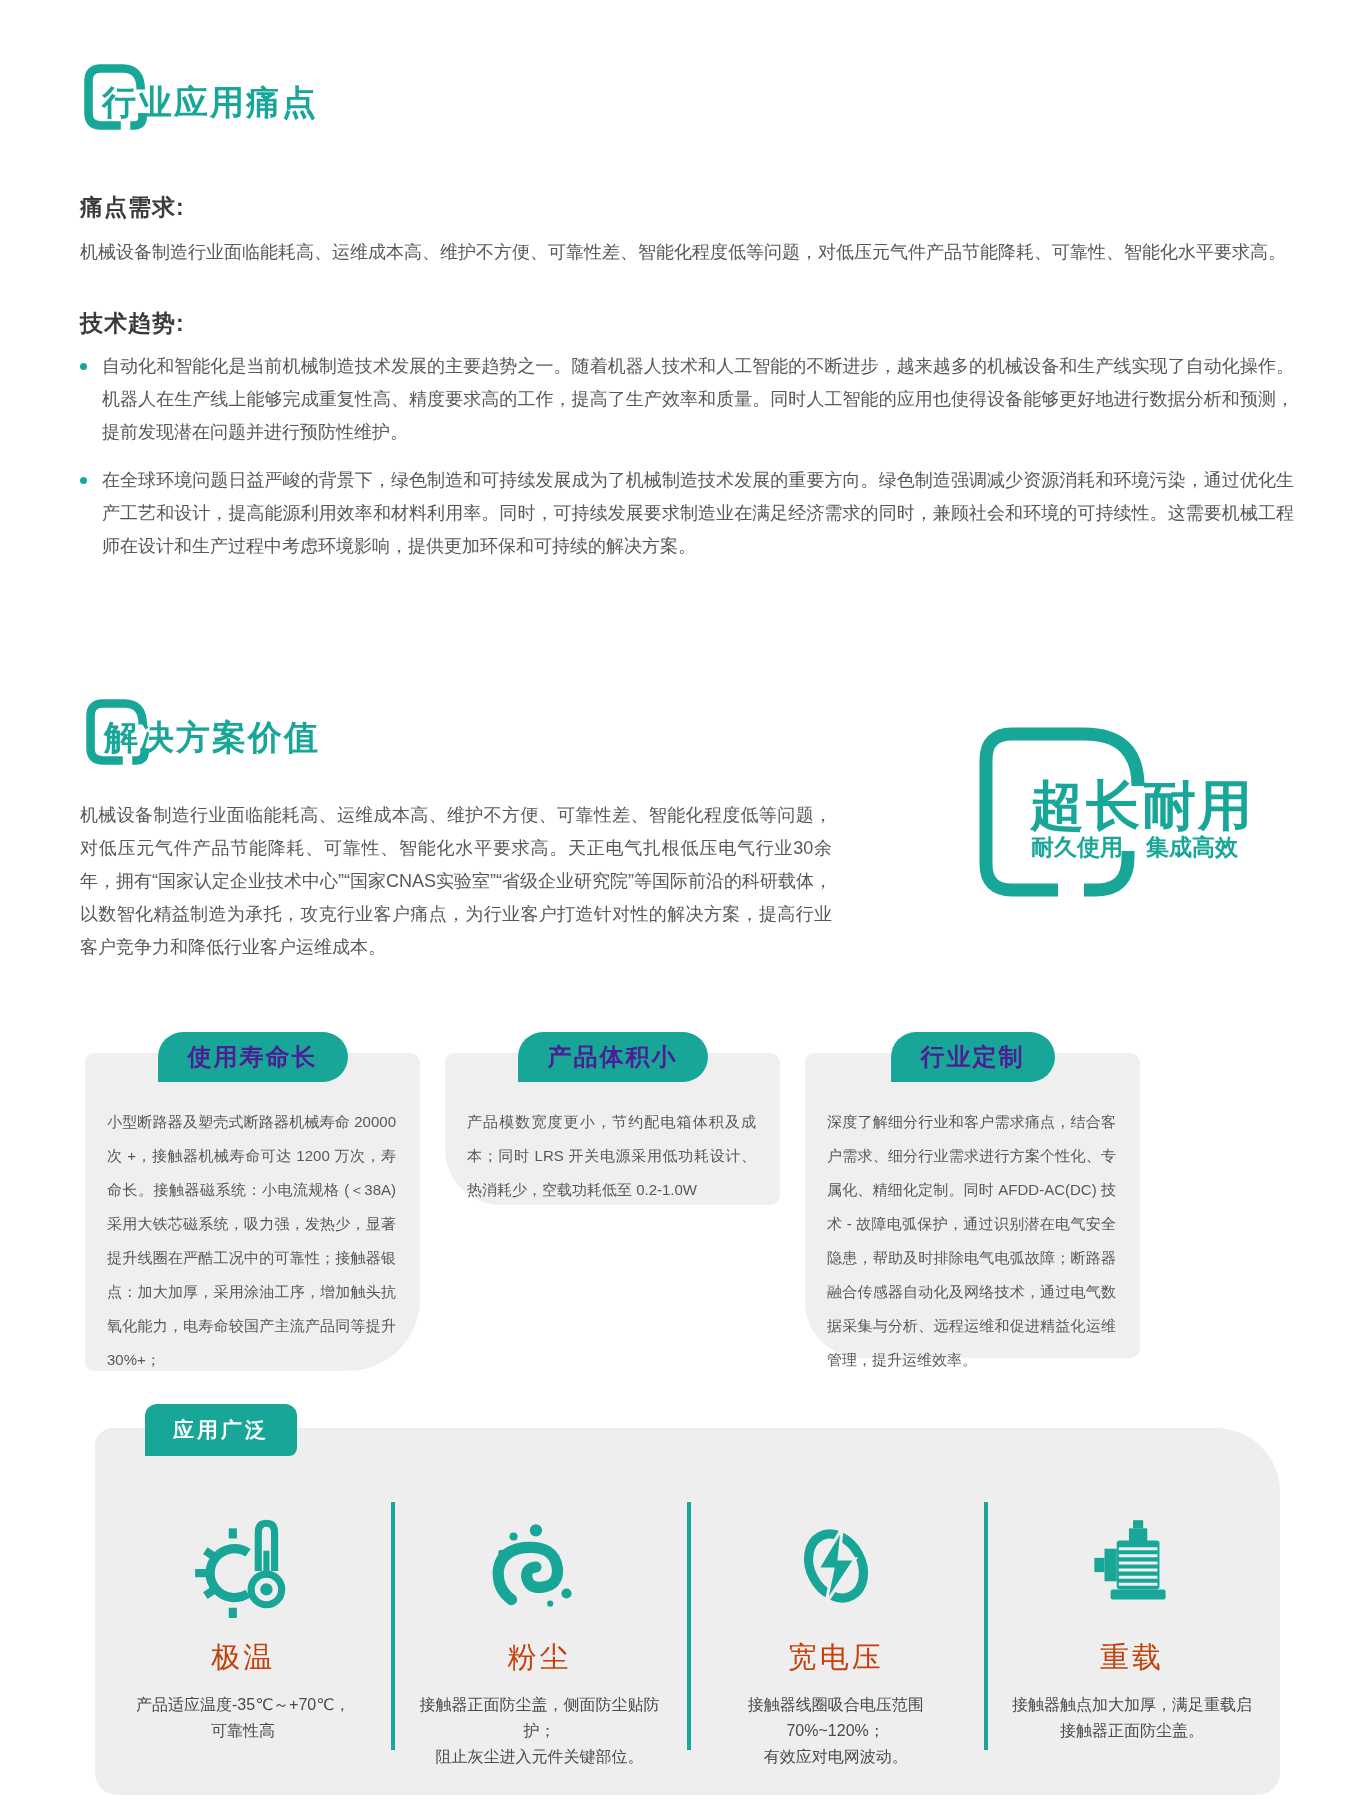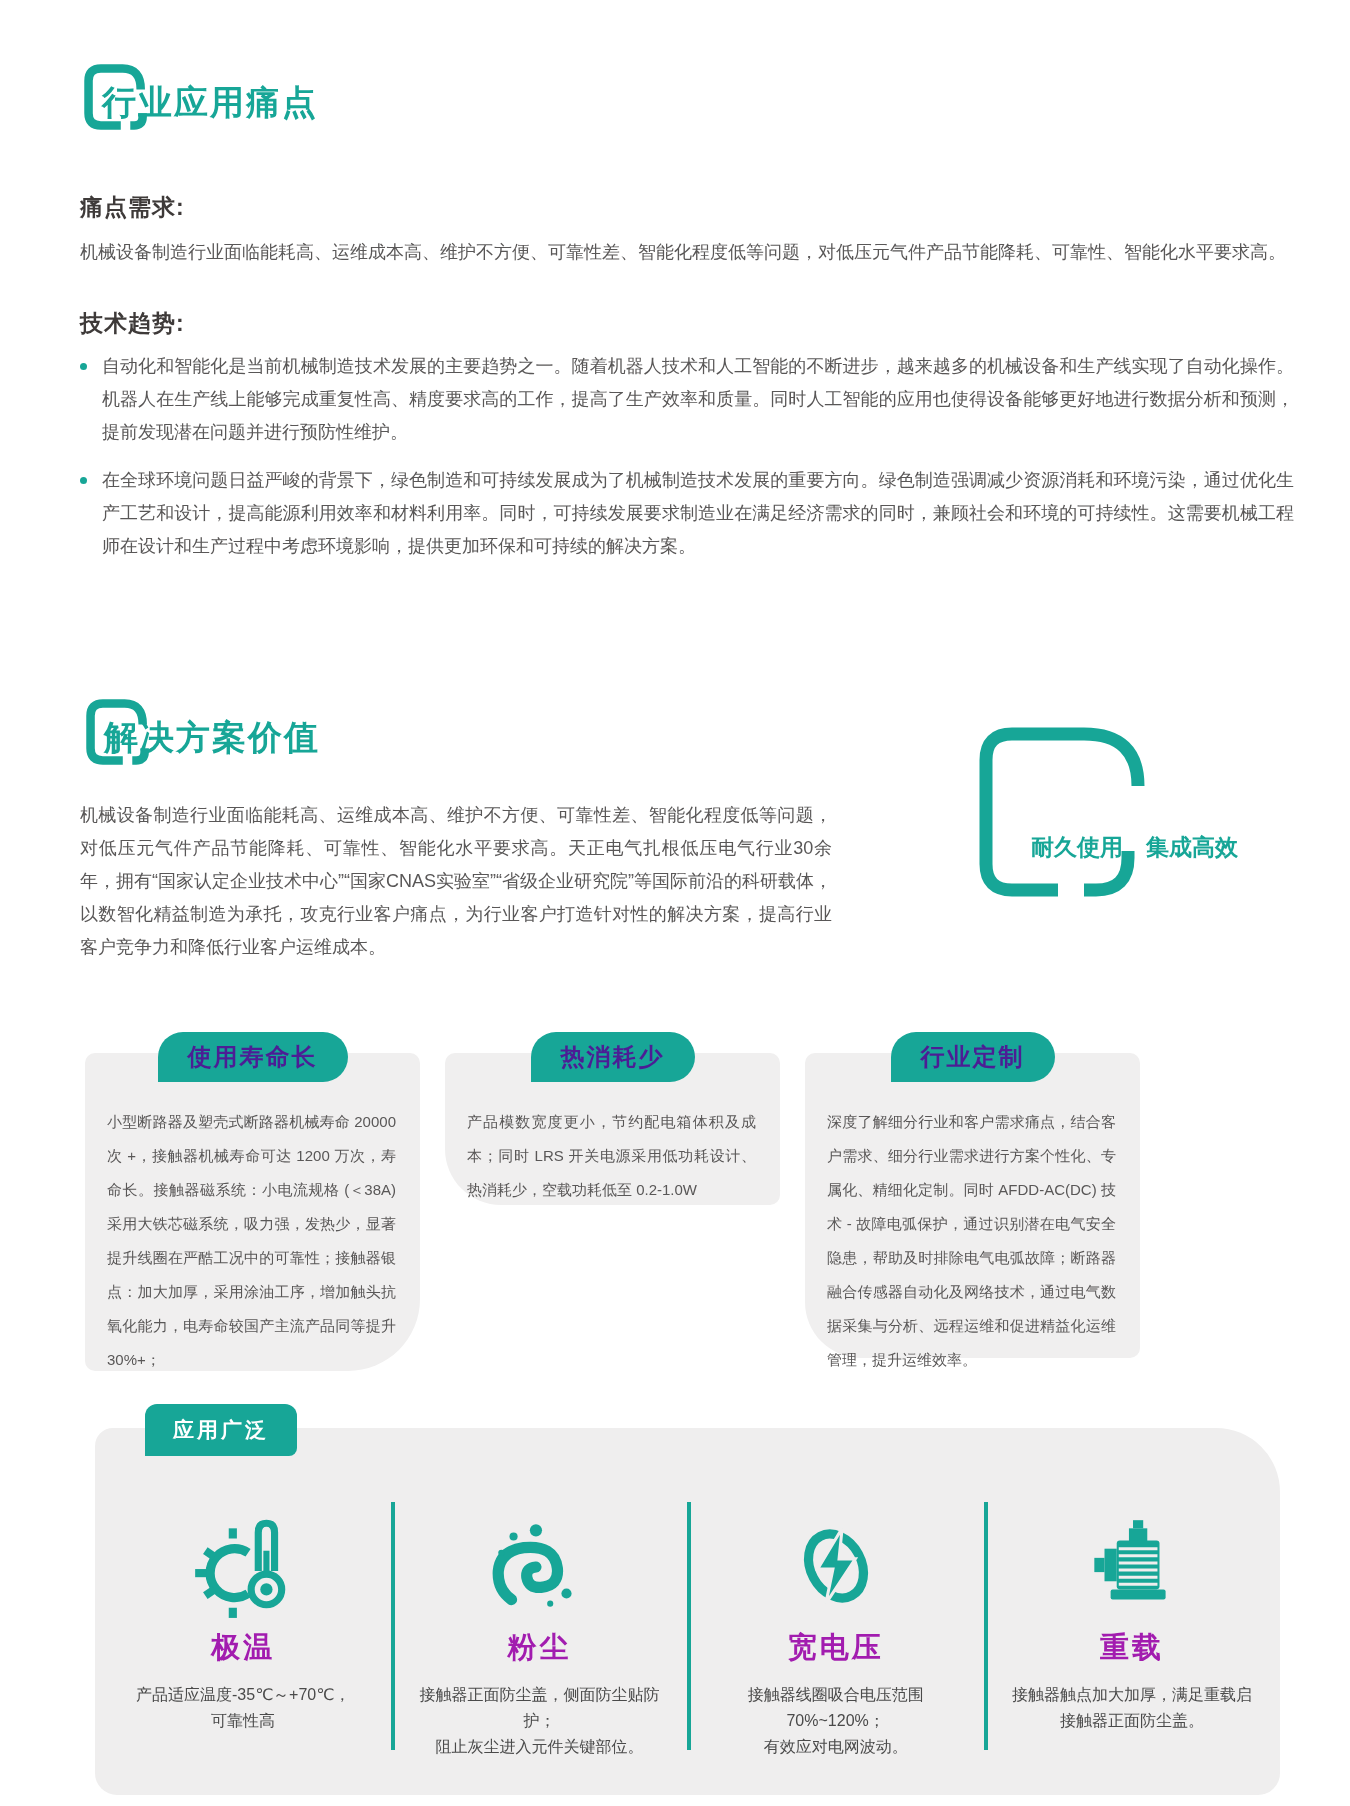--- a/index.html
+++ b/index.html
@@ -44,21 +44,21 @@
 
   
   .apps { position:absolute; left:95px; top:1428px; width:1185px; height:367px;
           background:#efeeee; border-radius:18px 64px 22px 22px; }
   .apps-label { position:absolute; left:50px; top:-24px; background:#17A697; color:#fff;
                 font-size:21px; font-weight:bold; letter-spacing:3px; padding:12px 28px;
                 border-radius:12px 12px 8px 0; white-space:nowrap; }
   .apps-row { position:absolute; left:0; top:0; width:100%; height:100%;
               display:flex; padding-top:82px; }
   .app-col { flex:1; display:flex; flex-direction:column; align-items:center; }
-  .app-title { margin-top:6px; font-size:29px; font-weight:bold; color:#a21caf; letter-spacing:3px; }
+  .app-title { margin-top:16px; font-size:29px; font-weight:normal; color:#c2410c; letter-spacing:3px; }
   .app-desc { margin-top:14px; font-size:16px; line-height:26px; color:#4a4a4a;
               text-align:center; white-space:pre-line; max-width:268px; }
   .vline { position:absolute; top:74px; width:4px; height:248px; background:#17A697; }
 </style>
 </head>
 <body>
 
 <div class="page">
 
   <div class="sec-head" style="left:80px; top:60px;">
@@ -92,29 +92,30 @@
     <div class="sec-title">解决方案价值</div>
   </div>
 
   <div class="body-p" style="top:799px; width:752px;">机械设备制造行业面临能耗高、运维成本高、维护不方便、可靠性差、智能化程度低等问题，对低压元气件产品节能降耗、可靠性、智能化水平要求高。天正电气扎根低压电气行业30余年，拥有“国家认定企业技术中心”“国家CNAS实验室”“省级企业研究院”等国际前沿的科研载体，以数智化精益制造为承托，攻克行业客户痛点，为行业客户打造针对性的解决方案，提高行业客户竞争力和降低行业客户运维成本。</div>
 
   <div class="badge">
     <svg width="180" height="185" viewBox="0 0 180 185">
       <path d="M166,68 Q166,16 112,16 L40,16 Q14,16 14,42 L14,146 Q14,172 40,172 L86,172" fill="none" stroke="#17A697" stroke-width="13"></path>
       <path d="M112,172 L124,172 Q156,172 156,140 L156,133" fill="none" stroke="#17A697" stroke-width="13"></path>
     </svg>
+    <div class="badge-title">超长耐用</div>
     <div class="badge-sub">耐久使用　集成高效</div>
   </div>
 
   <div class="card card-1">
     <div class="pill">使用寿命长</div>
     <div class="card-body">小型断路器及塑壳式断路器机械寿命 20000 次 +，接触器机械寿命可达 1200 万次，寿命长。接触器磁系统：小电流规格 (＜38A) 采用大铁芯磁系统，吸力强，发热少，显著提升线圈在严酷工况中的可靠性；接触器银点：加大加厚，采用涂油工序，增加触头抗氧化能力，电寿命较国产主流产品同等提升 30%+；</div>
   </div>
   <div class="card card-2">
-    <div class="pill">热消耗少</div>
+    <div class="pill">产品体积小</div>
     <div class="card-body">产品模数宽度更小，节约配电箱体积及成本；同时 LRS 开关电源采用低功耗设计、热消耗少，空载功耗低至 0.2-1.0W</div>
   </div>
   <div class="card card-3">
     <div class="pill">行业定制</div>
     <div class="card-body">深度了解细分行业和客户需求痛点，结合客户需求、细分行业需求进行方案个性化、专属化、精细化定制。同时 AFDD-AC(DC) 技术 - 故障电弧保护，通过识别潜在电气安全隐患，帮助及时排除电气电弧故障；断路器融合传感器自动化及网络技术，通过电气数据采集与分析、远程运维和促进精益化运维管理，提升运维效率。</div>
   </div>
 
   <div class="apps">
     <div class="apps-label">应用广泛</div>
 

